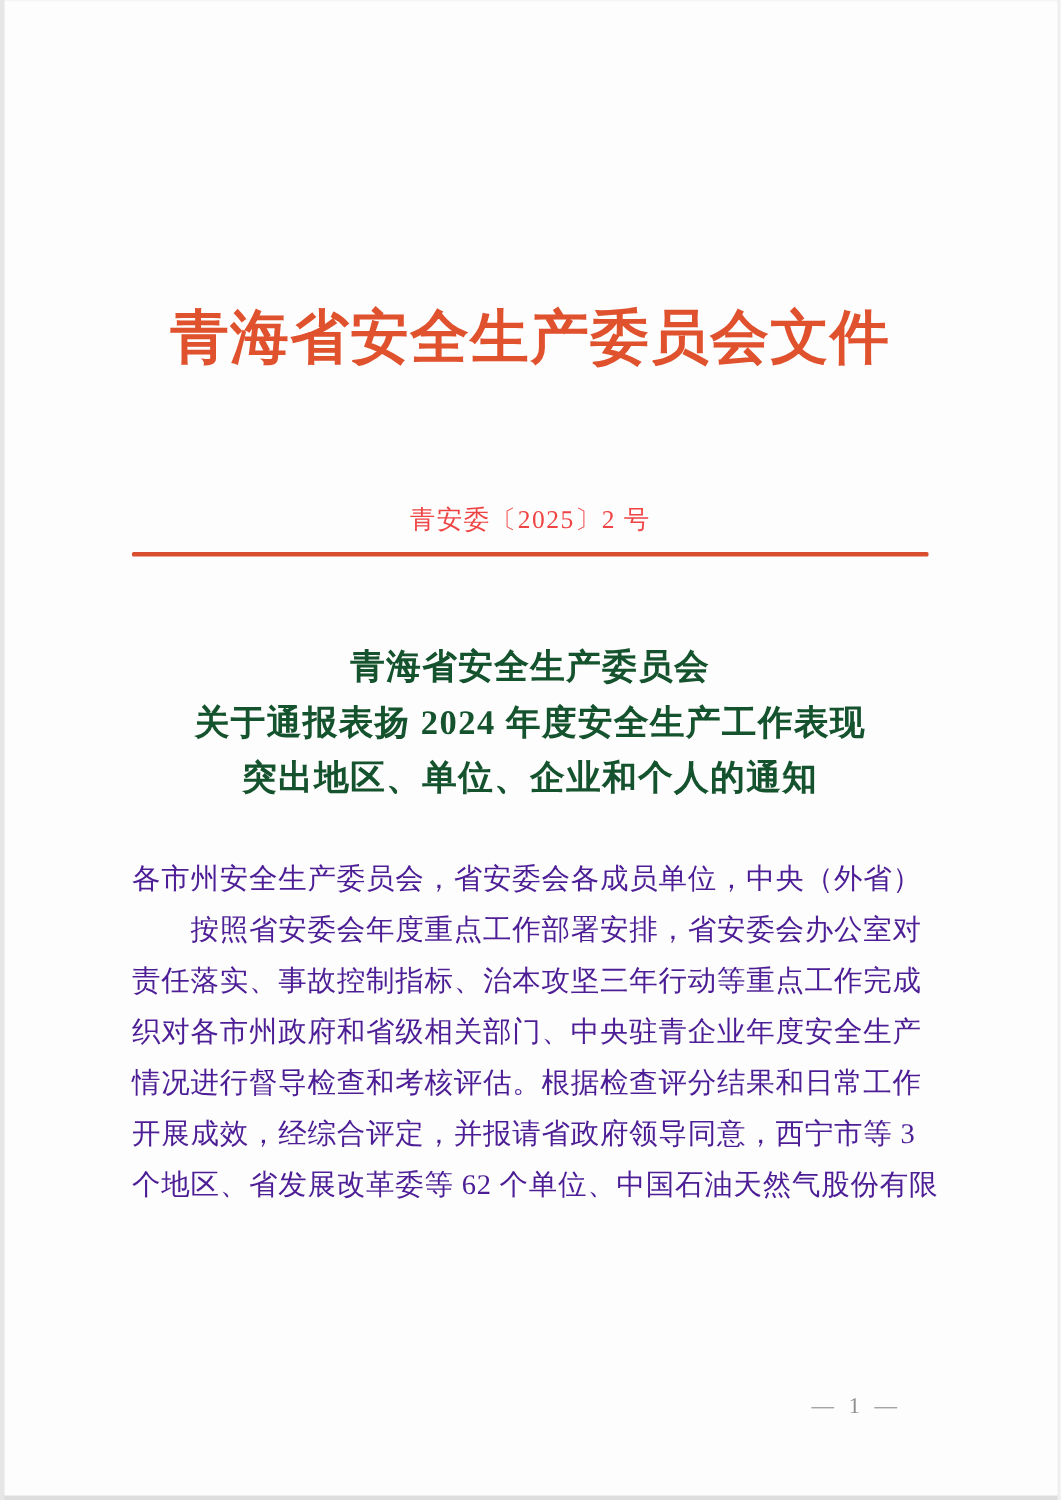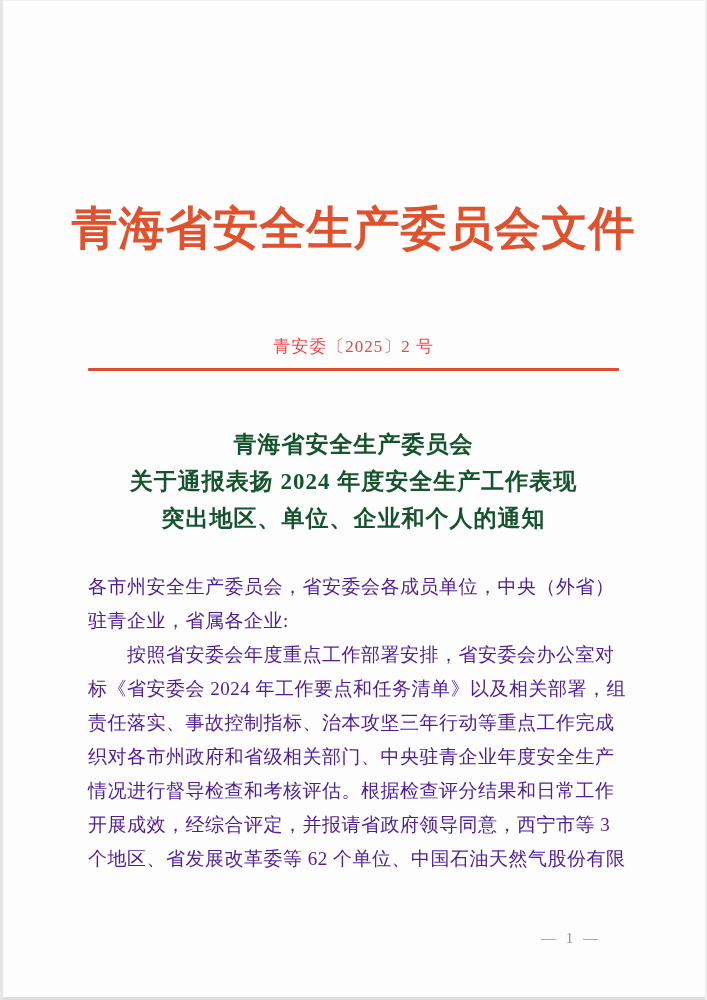--- a/index.html
+++ b/index.html
@@ -21,21 +21,21 @@
       inset 0 -3px 0 #dedede,
       inset 0 1px 0 #f5f5f5;
     font-family: "Liberation Serif", "DejaVu Serif", serif;
   }
   .org-title {
     position: absolute;
     top: 198px;
     left: 0;
     right: 0;
     text-align: center;
-    font-size: 46px;
+    font-size: 39px;
     font-weight: bold;
     letter-spacing: 1px;
     color: var(--header-red, #e0512e);
     white-space: nowrap;
   }
   .doc-number {
     position: absolute;
     top: 335px;
     left: 0;
     right: 0;
@@ -103,23 +103,21 @@
   <div class="red-rule"></div>
 
   <div class="doc-title">
     <div>青海省安全生产委员会</div>
     <div>关于通报表扬 2024 年度安全生产工作表现</div>
     <div>突出地区、单位、企业和个人的通知</div>
   </div>
 
   <div class="doc-body">
     <div class="line">各市州安全生产委员会，省安委会各成员单位，中央（外省）</div>
-    <div class="line">驻青企业，省属各企业:</div>
     <div class="line indent">按照省安委会年度重点工作部署安排，省安委会办公室对</div>
-    <div class="line">标《省安委会 2024 年工作要点和任务清单》以及相关部署，组</div>
     <div class="line">责任落实、事故控制指标、治本攻坚三年行动等重点工作完成</div>
     <div class="line">织对各市州政府和省级相关部门、中央驻青企业年度安全生产</div>
     <div class="line">情况进行督导检查和考核评估。根据检查评分结果和日常工作</div>
     <div class="line">开展成效，经综合评定，并报请省政府领导同意，西宁市等 3</div>
     <div class="line">个地区、省发展改革委等 62 个单位、中国石油天然气股份有限</div>
   </div>
 
   <div class="page-number">— 1 —</div>
 
 </div>

